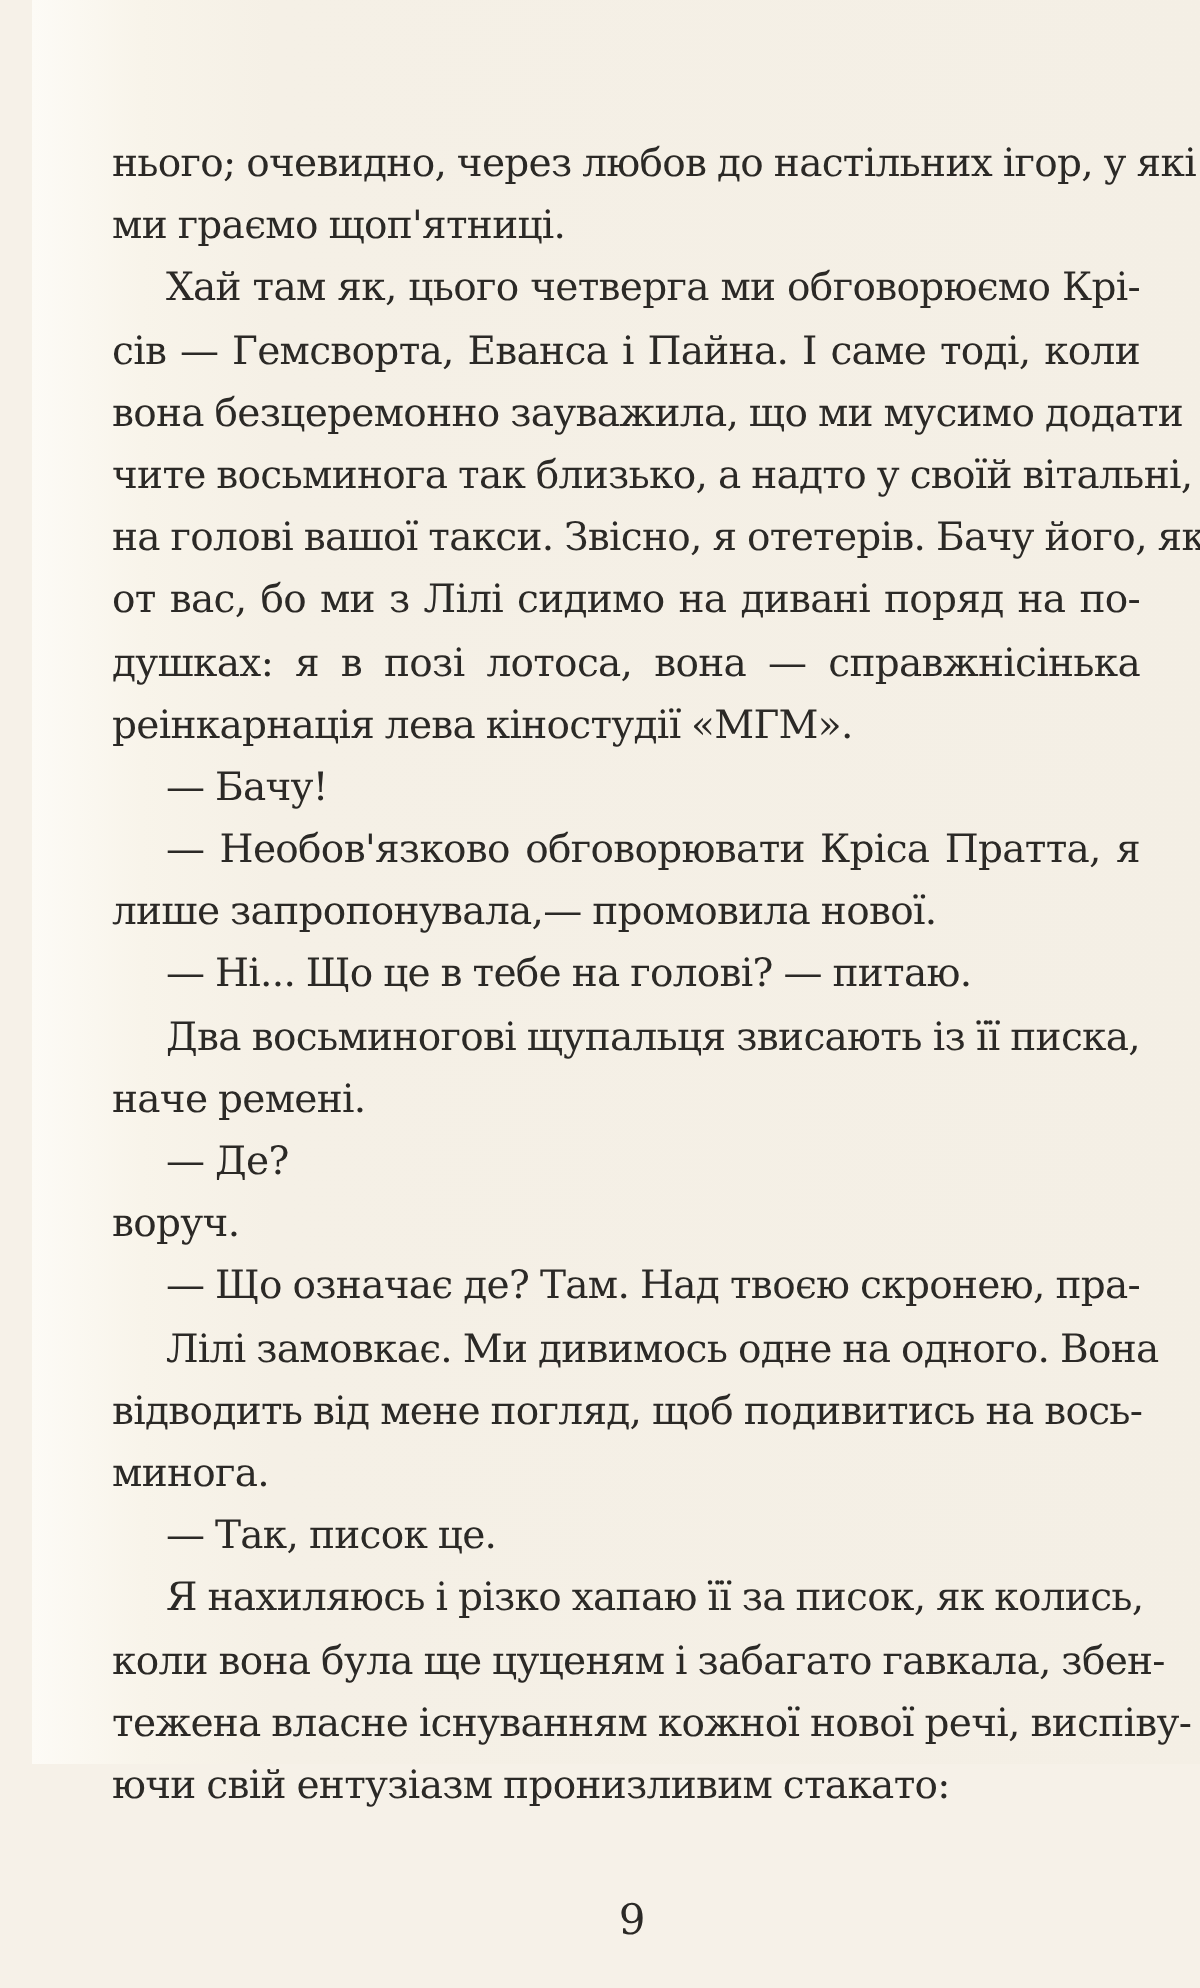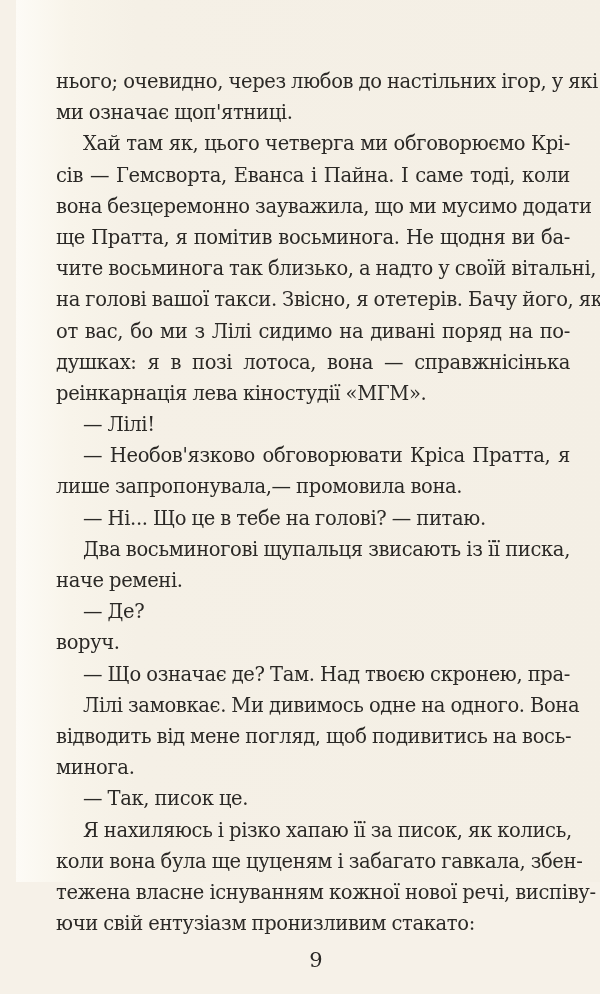--- a/index.html
+++ b/index.html
@@ -57,33 +57,32 @@
       font-size: 21px;
       color: #2b2926;
     }
   </style>
 </head>
 <body>
 
 <div class="page">
   <div class="text-block" id="text-block">
       <span class="line">нього; очевидно, через любов до настільних ігор, у які</span>
-      <span class="line last">ми означає щоп'ятниці.</span>
+      <span class="line last">ми граємо щоп'ятниці.</span>
       <span class="line indent">Хай там як, цього четверга ми обговорюємо Крі-</span>
       <span class="line">сів — Гемсворта, Еванса і Пайна. І саме тоді, коли</span>
       <span class="line">вона безцеремонно зауважила, що ми мусимо додати</span>
-      <span class="line">ще Пратта, я помітив восьминога. Не щодня ви ба-</span>
       <span class="line">чите восьминога так близько, а надто у своїй вітальні,</span>
       <span class="line">на голові вашої такси. Звісно, я отетерів. Бачу його, як</span>
       <span class="line">от вас, бо ми з Лілі сидимо на дивані поряд на по-</span>
       <span class="line">душках: я в позі лотоса, вона — справжнісінька</span>
       <span class="line last">реінкарнація лева кіностудії «МГМ».</span>
-      <span class="line indent last">— Лілі!</span>
+      <span class="line indent last">— Бачу!</span>
       <span class="line indent">— Необов'язково обговорювати Кріса Пратта, я</span>
-      <span class="line last">лише запропонувала,— промовила вона.</span>
+      <span class="line last">лише запропонувала,— промовила нової.</span>
       <span class="line indent last">— Ні... Що це в тебе на голові? — питаю.</span>
       <span class="line indent">Два восьминогові щупальця звисають із її писка,</span>
       <span class="line last">наче ремені.</span>
       <span class="line indent last">— Де?</span>
       <span class="line last">воруч.</span>
       <span class="line indent">— Що означає де? Там. Над твоєю скронею, пра-</span>
       <span class="line indent">Лілі замовкає. Ми дивимось одне на одного. Вона</span>
       <span class="line">відводить від мене погляд, щоб подивитись на вось-</span>
       <span class="line last">минога.</span>
       <span class="line indent last">— Так, писок це.</span>

